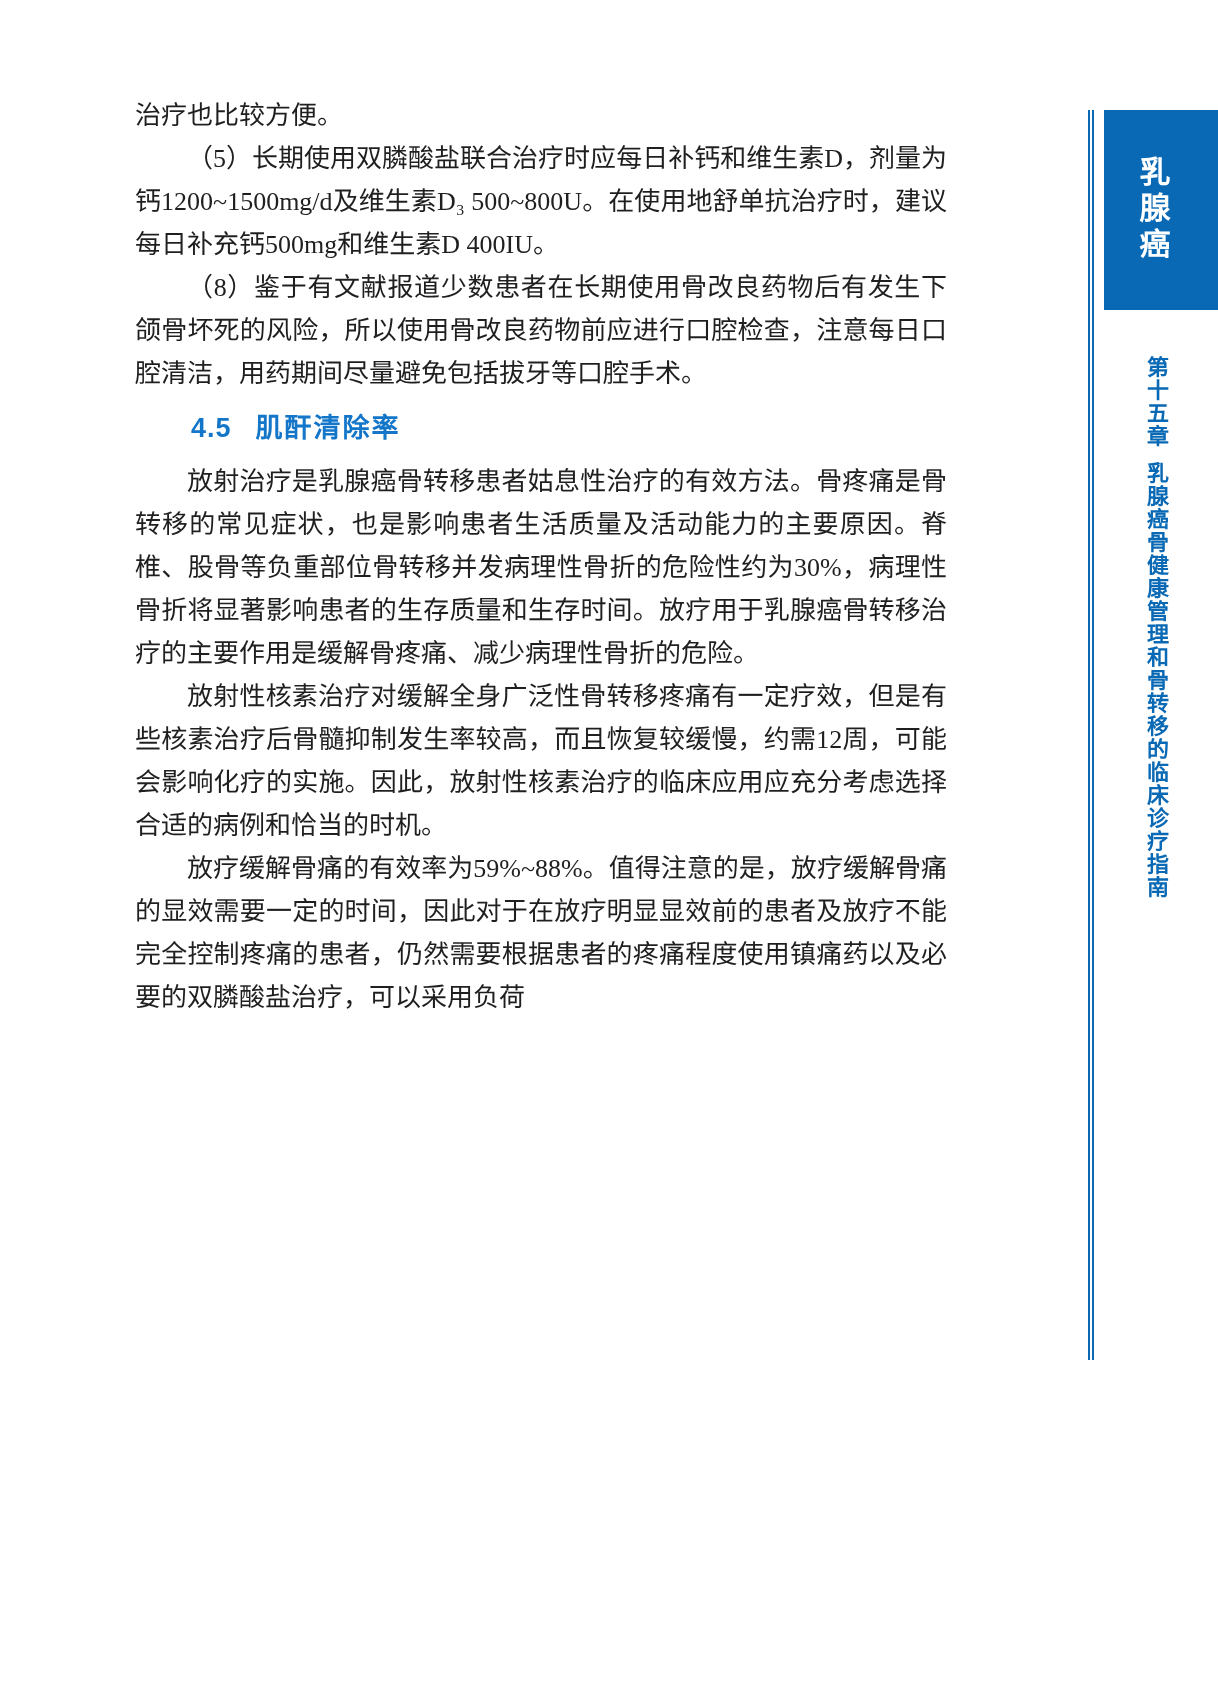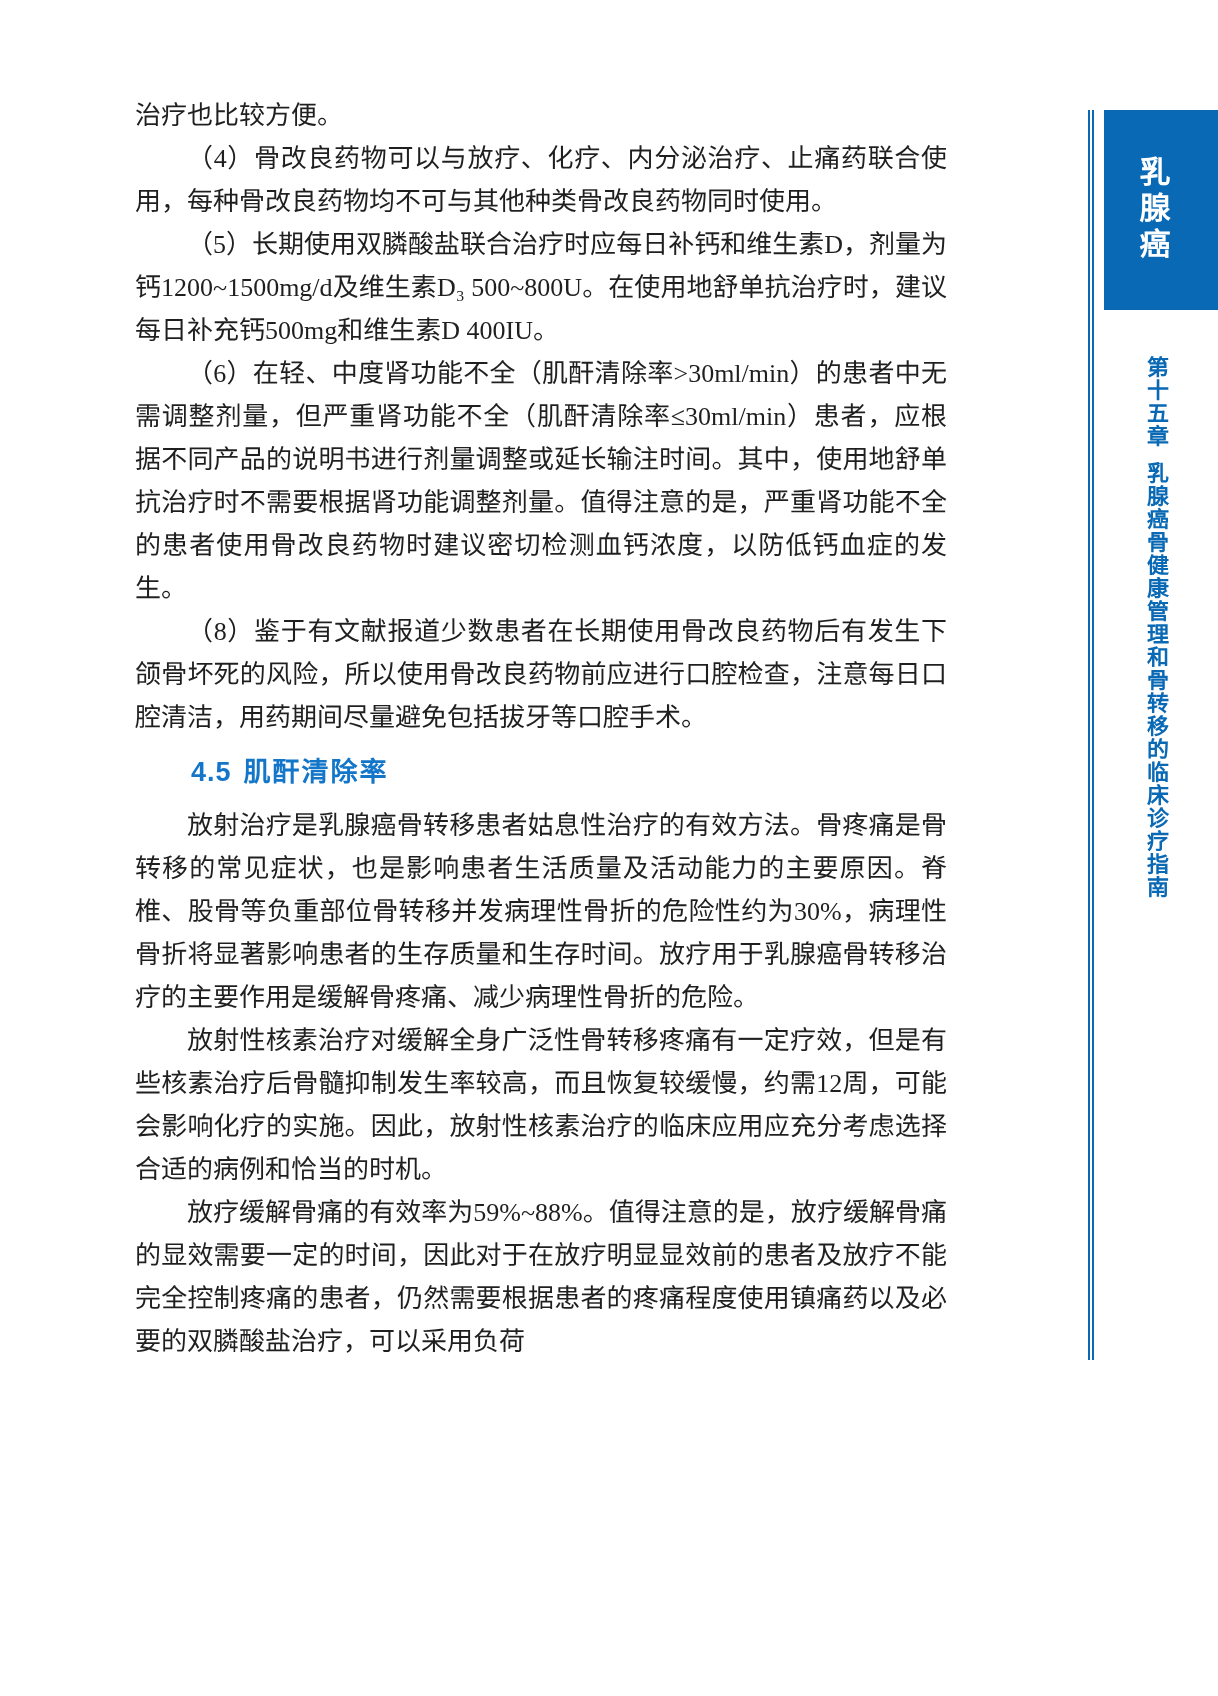--- a/index.html
+++ b/index.html
@@ -39,21 +39,21 @@
     padding-left: 56px;
     font-family: "Liberation Sans", "DejaVu Sans", sans-serif;
     font-size: 27px;
     line-height: 43px;
     font-weight: bold;
     color: #1376c9;
     letter-spacing: 2px;
     text-align: left;
   }
   .section-heading .sec-num {
-    margin-right: 12px;
+    margin-right: 24px;
     letter-spacing: 1px;
   }
 
   
   .vline {
     position: absolute;
     top: 110px;
     width: 2px;
     height: 1471px;
     background: #0a69b4;
@@ -119,23 +119,21 @@
     margin-top: 48px;
   }
 </style>
 </head>
 <body>
 
 <div class="page">
 
   <main class="text-col">
     <p class="para no-indent">治疗也比较方便。</p>
-    <p class="para">（4）骨改良药物可以与放疗、化疗、内分泌治疗、止痛药联合使用，每种骨改良药物均不可与其他种类骨改良药物同时使用。</p>
     <p class="para">（5）长期使用双膦酸盐联合治疗时应每日补钙和维生素D，剂量为钙1200~1500mg/d及维生素D₃ 500~800U。在使用地舒单抗治疗时，建议每日补充钙500mg和维生素D 400IU。</p>
-    <p class="para">（6）在轻、中度肾功能不全（肌酐清除率&gt;30ml/min）的患者中无需调整剂量，但严重肾功能不全（肌酐清除率≤30ml/min）患者，应根据不同产品的说明书进行剂量调整或延长输注时间。其中，使用地舒单抗治疗时不需要根据肾功能调整剂量。值得注意的是，严重肾功能不全的患者使用骨改良药物时建议密切检测血钙浓度，以防低钙血症的发生。</p>
     <p class="para">（8）鉴于有文献报道少数患者在长期使用骨改良药物后有发生下颌骨坏死的风险，所以使用骨改良药物前应进行口腔检查，注意每日口腔清洁，用药期间尽量避免包括拔牙等口腔手术。</p>
 
     <h2 class="section-heading">
       <span class="sec-num">4.5</span><span class="sec-title">肌酐清除率</span>
     </h2>
 
     <p class="para">放射治疗是乳腺癌骨转移患者姑息性治疗的有效方法。骨疼痛是骨转移的常见症状，也是影响患者生活质量及活动能力的主要原因。脊椎、股骨等负重部位骨转移并发病理性骨折的危险性约为30%，病理性骨折将显著影响患者的生存质量和生存时间。放疗用于乳腺癌骨转移治疗的主要作用是缓解骨疼痛、减少病理性骨折的危险。</p>
     <p class="para">放射性核素治疗对缓解全身广泛性骨转移疼痛有一定疗效，但是有些核素治疗后骨髓抑制发生率较高，而且恢复较缓慢，约需12周，可能会影响化疗的实施。因此，放射性核素治疗的临床应用应充分考虑选择合适的病例和恰当的时机。</p>
     <p class="para">放疗缓解骨痛的有效率为59%~88%。值得注意的是，放疗缓解骨痛的显效需要一定的时间，因此对于在放疗明显显效前的患者及放疗不能完全控制疼痛的患者，仍然需要根据患者的疼痛程度使用镇痛药以及必要的双膦酸盐治疗，可以采用负荷</p>
   </main>

